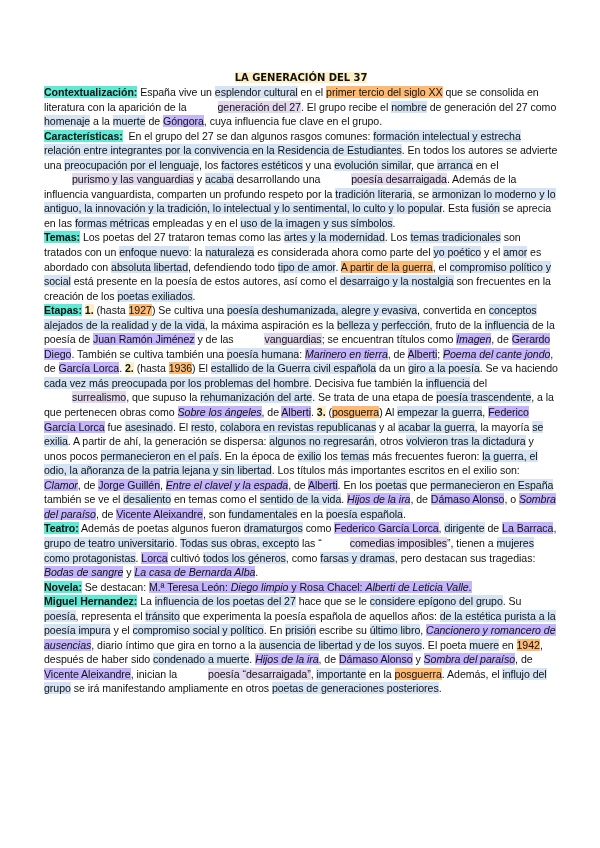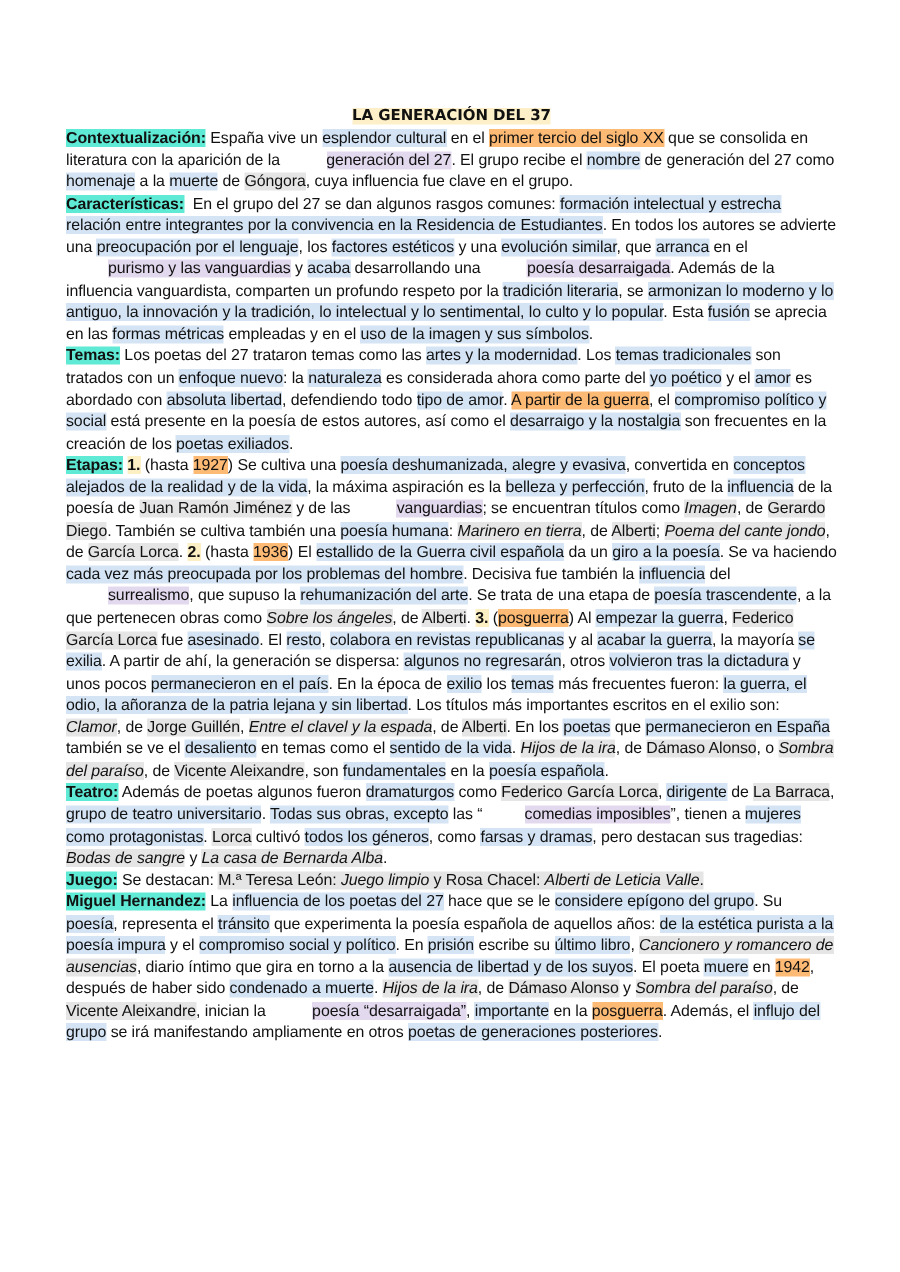--- a/index.html
+++ b/index.html
@@ -9,36 +9,36 @@
     font-family:"Liberation Sans", sans-serif; font-size:10.6px; line-height:14.55px;
     color:#111; letter-spacing:-0.05px;
   }
   .title { text-align:center; font-family:"DejaVu Sans", sans-serif; font-weight:bold; font-size:10px; line-height:14px; }
   .title span { background:#fdf0c8; }
   p { margin:0; }
   .lbl { font-weight:bold; background:#5eead4; }
   .b { background:#d5e4f4; }
   .p { background:#fdba74; }
   .v { background:#e3d9ee;margin-left:28px; }
-  .g { background:#e5e5e5; }
+  .g { background:#c4b5fd; }
   .y { background:#fdefc4; font-weight:bold; }
   i { font-style:italic; }
 </style>
 </head>
 <body>
 
 <div class="page">
   <div class="title"><span>LA GENERACIÓN DEL 37</span></div>
 
   <p><span class="lbl">Contextualización:</span> España vive un <span class="b">esplendor cultural</span> en el <span class="p">primer tercio del siglo XX</span> que se consolida en literatura con la aparición de la <span class="v">generación del 27</span>. El grupo recibe el <span class="b">nombre</span> de generación del 27 como <span class="b">homenaje</span> a la <span class="b">muerte</span> de <span class="g">Góngora</span>, cuya influencia fue clave en el grupo.</p>
 
   <p><span class="lbl">Características:</span>&nbsp; En el grupo del 27 se dan algunos rasgos comunes: <span class="b">formación intelectual y estrecha relación entre integrantes por la convivencia en la Residencia de Estudiantes</span>. En todos los autores se advierte una <span class="b">preocupación por el lenguaje</span>, los <span class="b">factores estéticos</span> y una <span class="b">evolución similar</span>, que <span class="b">arranca</span> en el <span class="v">purismo y las vanguardias</span> y <span class="b">acaba</span> desarrollando una <span class="v">poesía desarraigada</span>. Además de la influencia vanguardista, comparten un profundo respeto por la <span class="b">tradición literaria</span>, se <span class="b">armonizan lo moderno y lo antiguo, la innovación y la tradición, lo intelectual y lo sentimental, lo culto y lo popular</span>. Esta <span class="b">fusión</span> se aprecia en las <span class="b">formas métricas</span> empleadas y en el <span class="b">uso de la imagen y sus símbolos</span>.</p>
 
   <p><span class="lbl">Temas:</span> Los poetas del 27 trataron temas como las <span class="b">artes y la modernidad</span>. Los <span class="b">temas tradicionales</span> son tratados con un <span class="b">enfoque nuevo</span>: la <span class="b">naturaleza</span> es considerada ahora como parte del <span class="b">yo poético</span> y el <span class="b">amor</span> es abordado con <span class="b">absoluta libertad</span>, defendiendo todo <span class="b">tipo de amor</span>. <span class="p">A partir de la guerra</span>, el <span class="b">compromiso político y social</span> está presente en la poesía de estos autores, así como el <span class="b">desarraigo y la nostalgia</span> son frecuentes en la creación de los <span class="b">poetas exiliados</span>.</p>
 
   <p><span class="lbl">Etapas:</span> <span class="y">1.</span> (hasta <span class="p">1927</span>) Se cultiva una <span class="b">poesía deshumanizada, alegre y evasiva</span>, convertida en <span class="b">conceptos alejados de la realidad y de la vida</span>, la máxima aspiración es la <span class="b">belleza y perfección</span>, fruto de la <span class="b">influencia</span> de la poesía de <span class="g">Juan Ramón Jiménez</span> y de las <span class="v">vanguardias</span>; se encuentran títulos como <span class="g"><i>Imagen</i></span>, de <span class="g">Gerardo Diego</span>. También se cultiva también una <span class="b">poesía humana</span>: <span class="g"><i>Marinero en tierra</i></span>, de <span class="g">Alberti</span>; <span class="g"><i>Poema del cante jondo</i></span>, de <span class="g">García Lorca</span>. <span class="y">2.</span> (hasta <span class="p">1936</span>) El <span class="b">estallido de la Guerra civil española</span> da un <span class="b">giro a la poesía</span>. Se va haciendo <span class="b">cada vez más preocupada por los problemas del hombre</span>. Decisiva fue también la <span class="b">influencia</span> del <span class="v">surrealismo</span>, que supuso la <span class="b">rehumanización del arte</span>. Se trata de una etapa de <span class="b">poesía trascendente</span>, a la que pertenecen obras como <span class="g"><i>Sobre los ángeles</i></span>, de <span class="g">Alberti</span>. <span class="y">3.</span> (<span class="p">posguerra</span>) Al <span class="b">empezar la guerra</span>, <span class="g">Federico García Lorca</span> fue <span class="b">asesinado</span>. El <span class="b">resto</span>, <span class="b">colabora en revistas republicanas</span> y al <span class="b">acabar la guerra</span>, la mayoría <span class="b">se exilia</span>. A partir de ahí, la generación se dispersa: <span class="b">algunos no regresarán</span>, otros <span class="b">volvieron tras la dictadura</span> y unos pocos <span class="b">permanecieron en el país</span>. En la época de <span class="b">exilio</span> los <span class="b">temas</span> más frecuentes fueron: <span class="b">la guerra, el odio, la añoranza de la patria lejana y sin libertad</span>. Los títulos más importantes escritos en el exilio son: <span class="g"><i>Clamor</i></span>, de <span class="g">Jorge Guillén</span>, <span class="g"><i>Entre el clavel y la espada</i></span>, de <span class="g">Alberti</span>. En los <span class="b">poetas</span> que <span class="b">permanecieron en España</span> también se ve el <span class="b">desaliento</span> en temas como el <span class="b">sentido de la vida</span>. <span class="g"><i>Hijos de la ira</i></span>, de <span class="g">Dámaso Alonso</span>, o <span class="g"><i>Sombra del paraíso</i></span>, de <span class="g">Vicente Aleixandre</span>, son <span class="b">fundamentales</span> en la <span class="b">poesía española</span>.</p>
 
   <p><span class="lbl">Teatro:</span> Además de poetas algunos fueron <span class="b">dramaturgos</span> como <span class="g">Federico García Lorca</span>, <span class="b">dirigente</span> de <span class="g">La Barraca</span>, <span class="b">grupo de teatro universitario</span>. <span class="b">Todas sus obras, excepto</span> las “<span class="v">comedias imposibles</span>”, tienen a <span class="b">mujeres como protagonistas</span>. <span class="g">Lorca</span> cultivó <span class="b">todos los géneros</span>, como <span class="b">farsas y dramas</span>, pero destacan sus tragedias: <span class="g"><i>Bodas de sangre</i></span> y <span class="g"><i>La casa de Bernarda Alba</i></span>.</p>
 
-  <p><span class="lbl">Juego:</span> Se destacan: <span class="g">M.ª Teresa León: <i>Juego limpio</i> y Rosa Chacel: <i>Alberti de Leticia Valle</i>.</span></p>
+  <p><span class="lbl">Novela:</span> Se destacan: <span class="g">M.ª Teresa León: <i>Diego limpio</i> y Rosa Chacel: <i>Alberti de Leticia Valle</i>.</span></p>
 
   <p><span class="lbl">Miguel Hernandez:</span> La <span class="b">influencia de los poetas del 27</span> hace que se le <span class="b">considere epígono del grupo</span>. Su <span class="b">poesía</span>, representa el <span class="b">tránsito</span> que experimenta la poesía española de aquellos años: <span class="b">de la estética purista a la poesía impura</span> y el <span class="b">compromiso social y político</span>. En <span class="b">prisión</span> escribe su <span class="b">último libro</span>, <span class="g"><i>Cancionero y romancero de ausencias</i></span>, diario íntimo que gira en torno a la <span class="b">ausencia de libertad y de los suyos</span>. El poeta <span class="b">muere</span> en <span class="p">1942</span>, después de haber sido <span class="b">condenado a muerte</span>. <span class="g"><i>Hijos de la ira</i></span>, de <span class="g">Dámaso Alonso</span> y <span class="g"><i>Sombra del paraíso</i></span>, de <span class="g">Vicente Aleixandre</span>, inician la <span class="v">poesía “desarraigada”</span>, <span class="b">importante</span> en la <span class="p">posguerra</span>. Además, el <span class="b">influjo del grupo</span> se irá manifestando ampliamente en otros <span class="b">poetas de generaciones posteriores</span>.</p>
 </div>
 
 </body></html>

